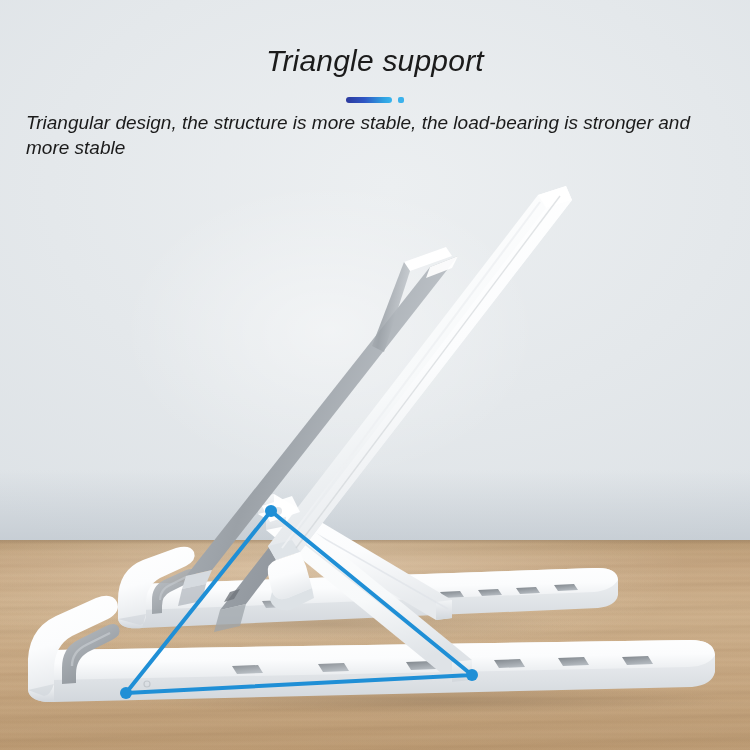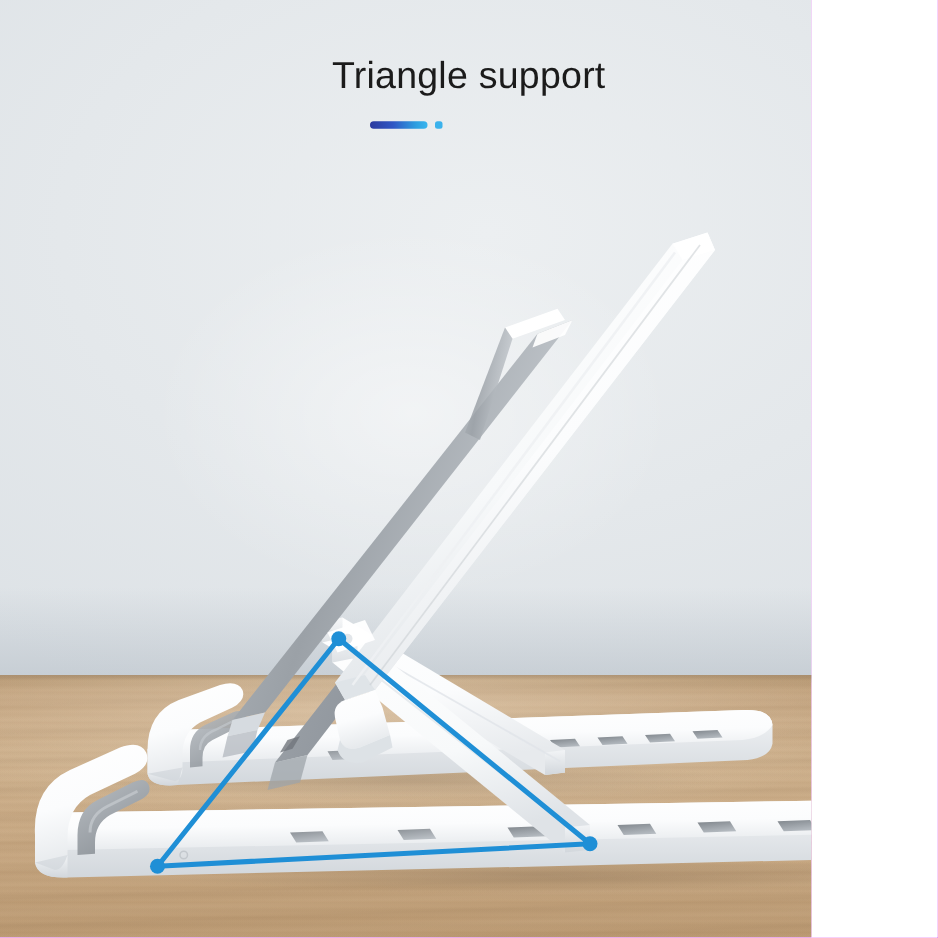--- a/index.html
+++ b/index.html
@@ -6,24 +6,25 @@
     margin: 0;
     padding: 0;
     background: #ffffff;
   }
   body {
     font-family: "Liberation Sans", sans-serif;
   }
 
   #poster {
     position: relative;
-    width: 649px;
+    width: 750px;
     height: 750px;
     overflow: hidden;
-    background: #d946ef;
+    background: #c4b5fd;
+    font-style: italic;
   }
 
   
   .wall {
     position: absolute;
     left: 0; top: 0;
     width: 750px;
     height: 546px;
     background:
       radial-gradient(ellipse 620px 420px at 52% 34%, #eceff1 0%, #e4e8eb 55%, #dde2e6 100%);
@@ -331,15 +332,16 @@
     <circle cx="126" cy="693" r="6" fill="#1f8fd6"></circle>
   </svg>
 
   <div class="headline">Triangle support</div>
 
   <div class="divider">
     <span class="bar"></span>
     <span class="dot"></span>
   </div>
 
+  <div class="subhead">Triangular design, the structure is more stable, the load-bearing is stronger and more stable</div>
 
 
 </div>
 
 </body></html>

